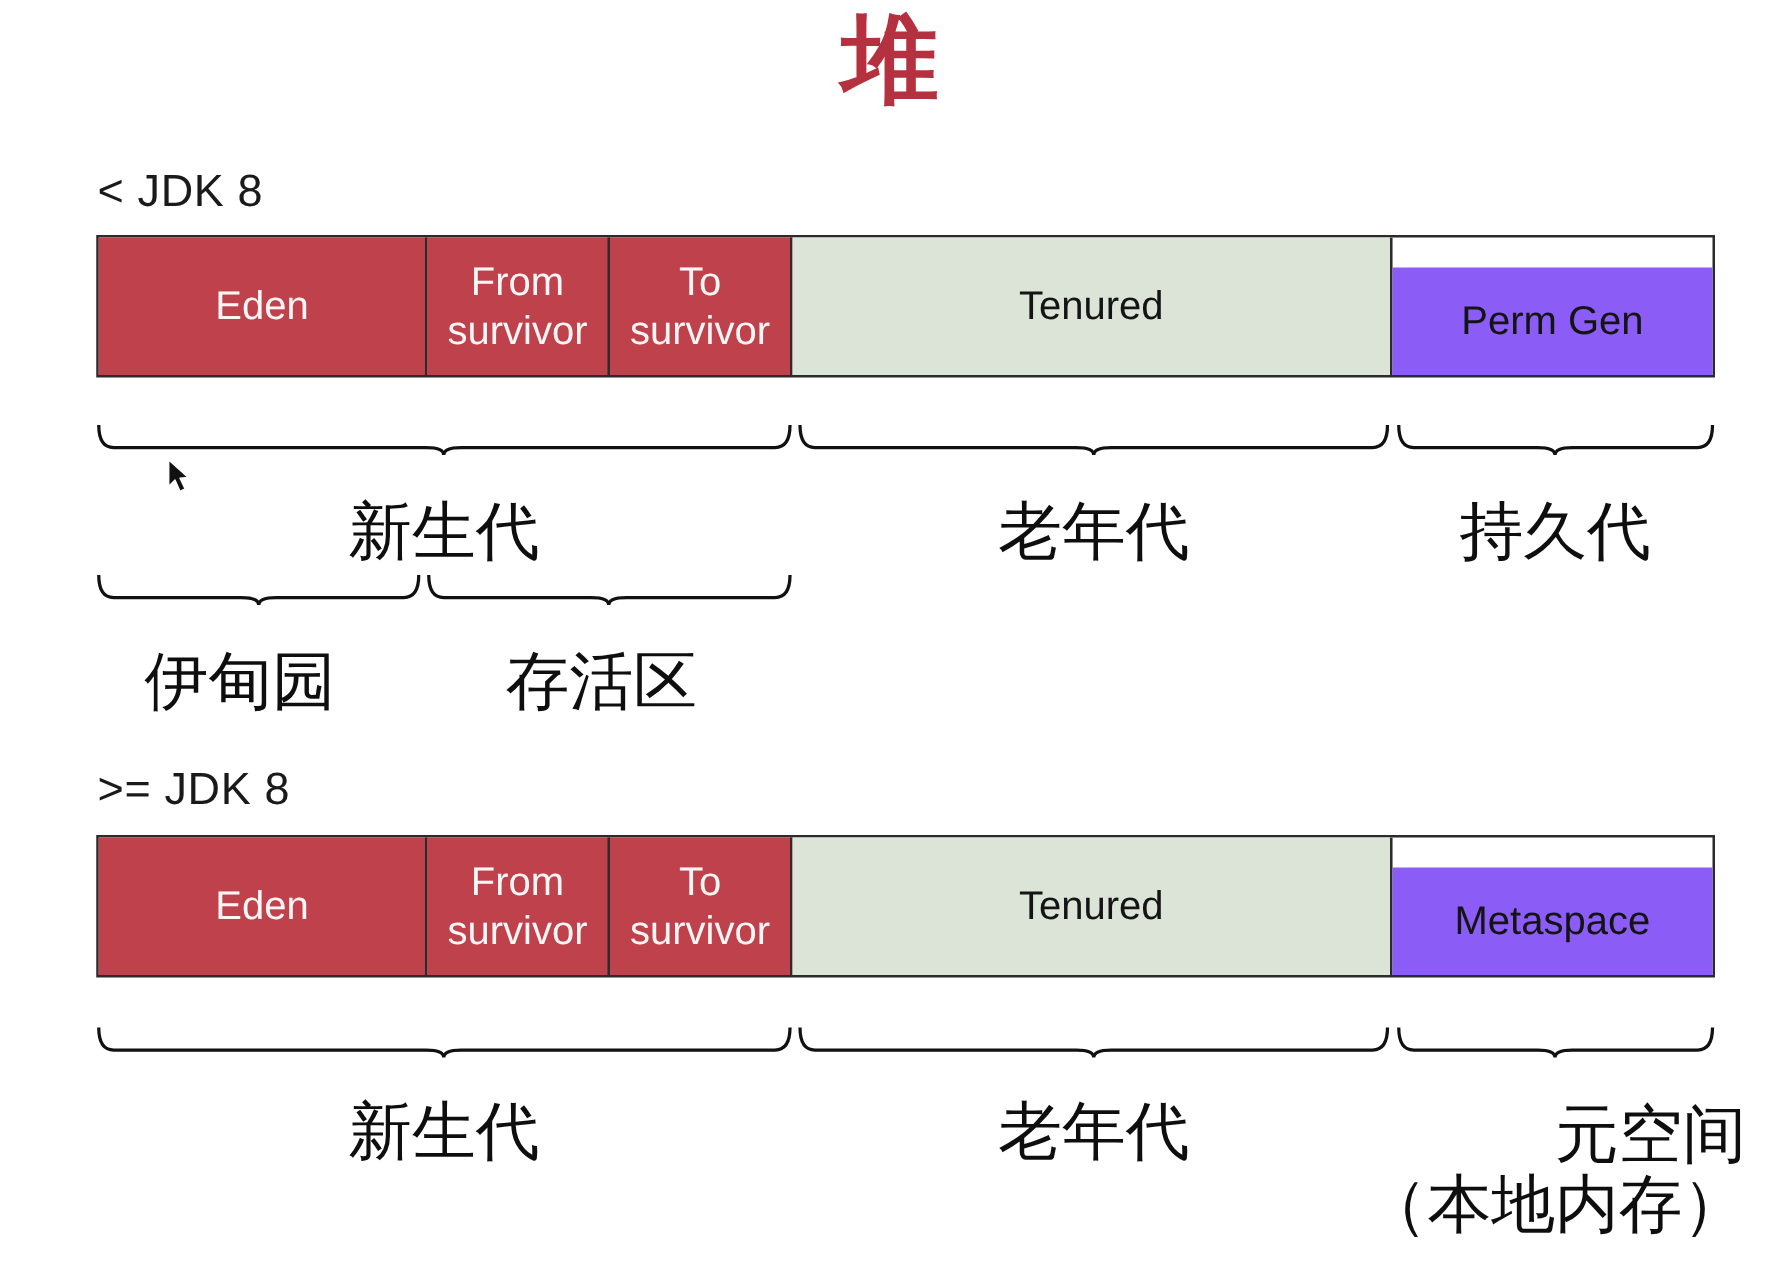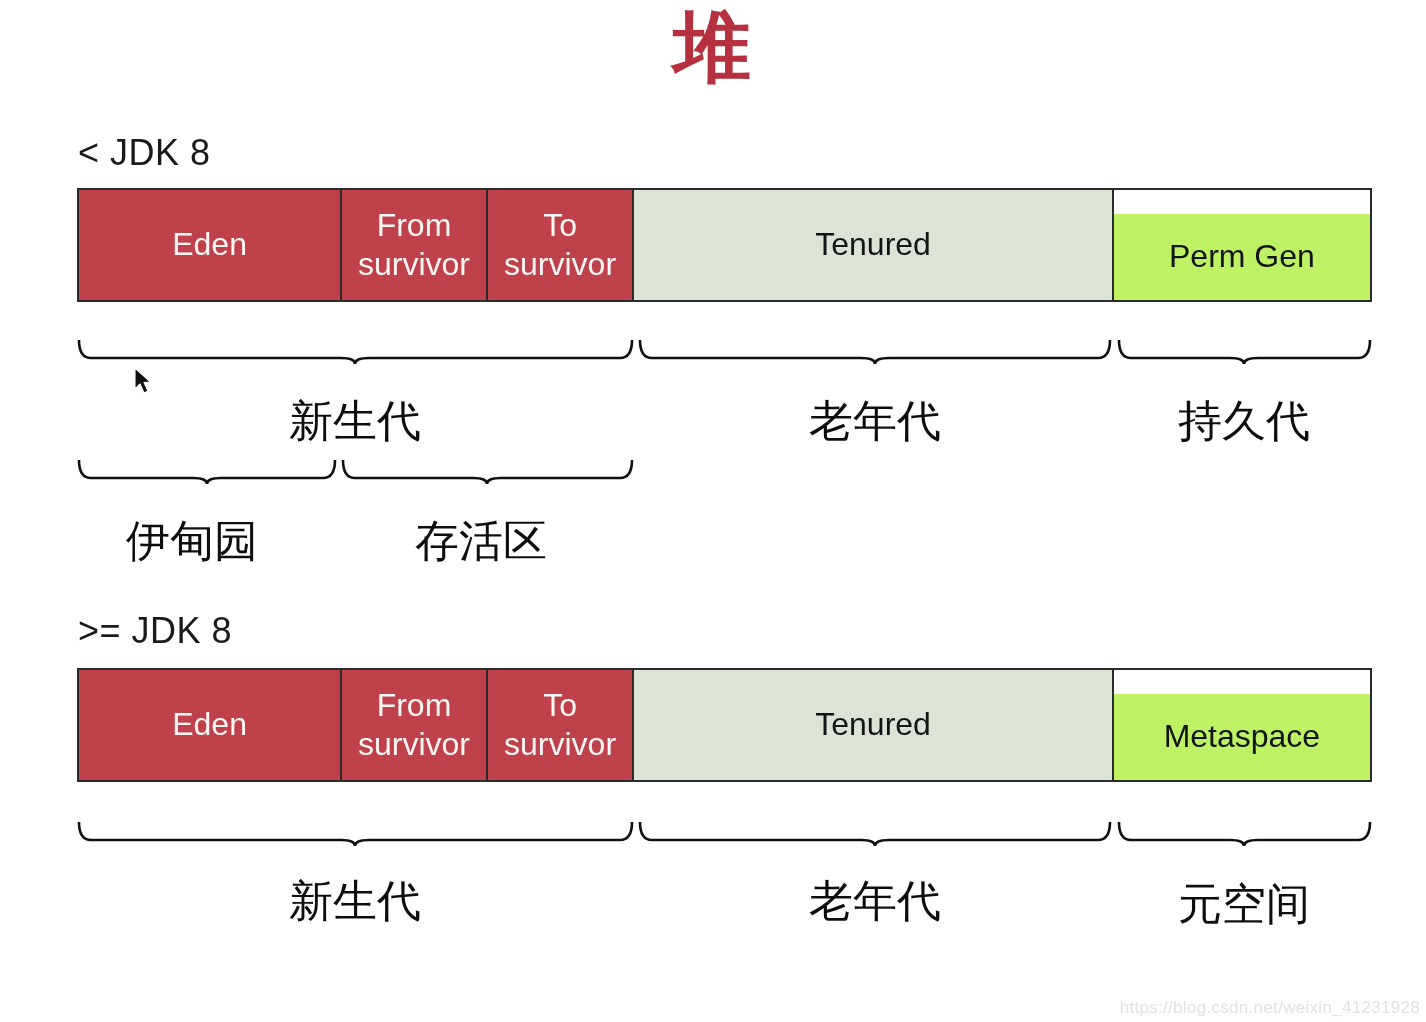--- a/index.html
+++ b/index.html
@@ -74,37 +74,37 @@
 
   .cell-red {
     background: #bf414b;
     color: #fbf6f6;
   }
   .cell-green {
     background: #dce4d8;
     color: #141414;
   }
   .cell-blue {
-    background: #bef264;
+    background: #8b5cf6;
     color: #141414;
     margin-top: 24px;
   }
   .cell-label { display: block; }
 
   
   .brace {
     position: absolute;
     height: 26px;
   }
   .brace svg { display: block; width: 100%; height: 100%; overflow: visible; }
 
   
   .brace-caption {
     position: absolute;
-    font-size: 44px;
+    font-size: 51px;
     color: #0e0e0e;
     text-align: center;
     white-space: nowrap;
     line-height: 1.12;
     transform: translateX(-50%);
   }
   .brace-caption.two-line { line-height: 1.1; }
 
   
   .cursor {
@@ -237,17 +237,17 @@
     <svg viewBox="0 0 255 26" preserveAspectRatio="none">
       <path d="M2,2 Q2,20 14,20 L113,20 Q127,20 127,26 Q127,20 141,20 L241,20 Q253,20 253,2" fill="none" stroke="#111" stroke-width="2.6" vector-effect="non-scaling-stroke"></path>
     </svg>
   </div>
 
   <div class="brace-caption" style="left:355px; top:876px;">新生代</div>
   <div class="brace-caption" style="left:875px; top:876px;">老年代</div>
 
   <div class="brace-caption two-line" style="left:1244px; top:880px;text-align:right;">
     <div>元空间</div>
-  </div>
-
-  <div class="watermark">https://blog.csdn.net/weixin_41231928</div>
+    <div>（本地内存）</div>
+  </div>
+
 
 </div>
 
 </body></html>

